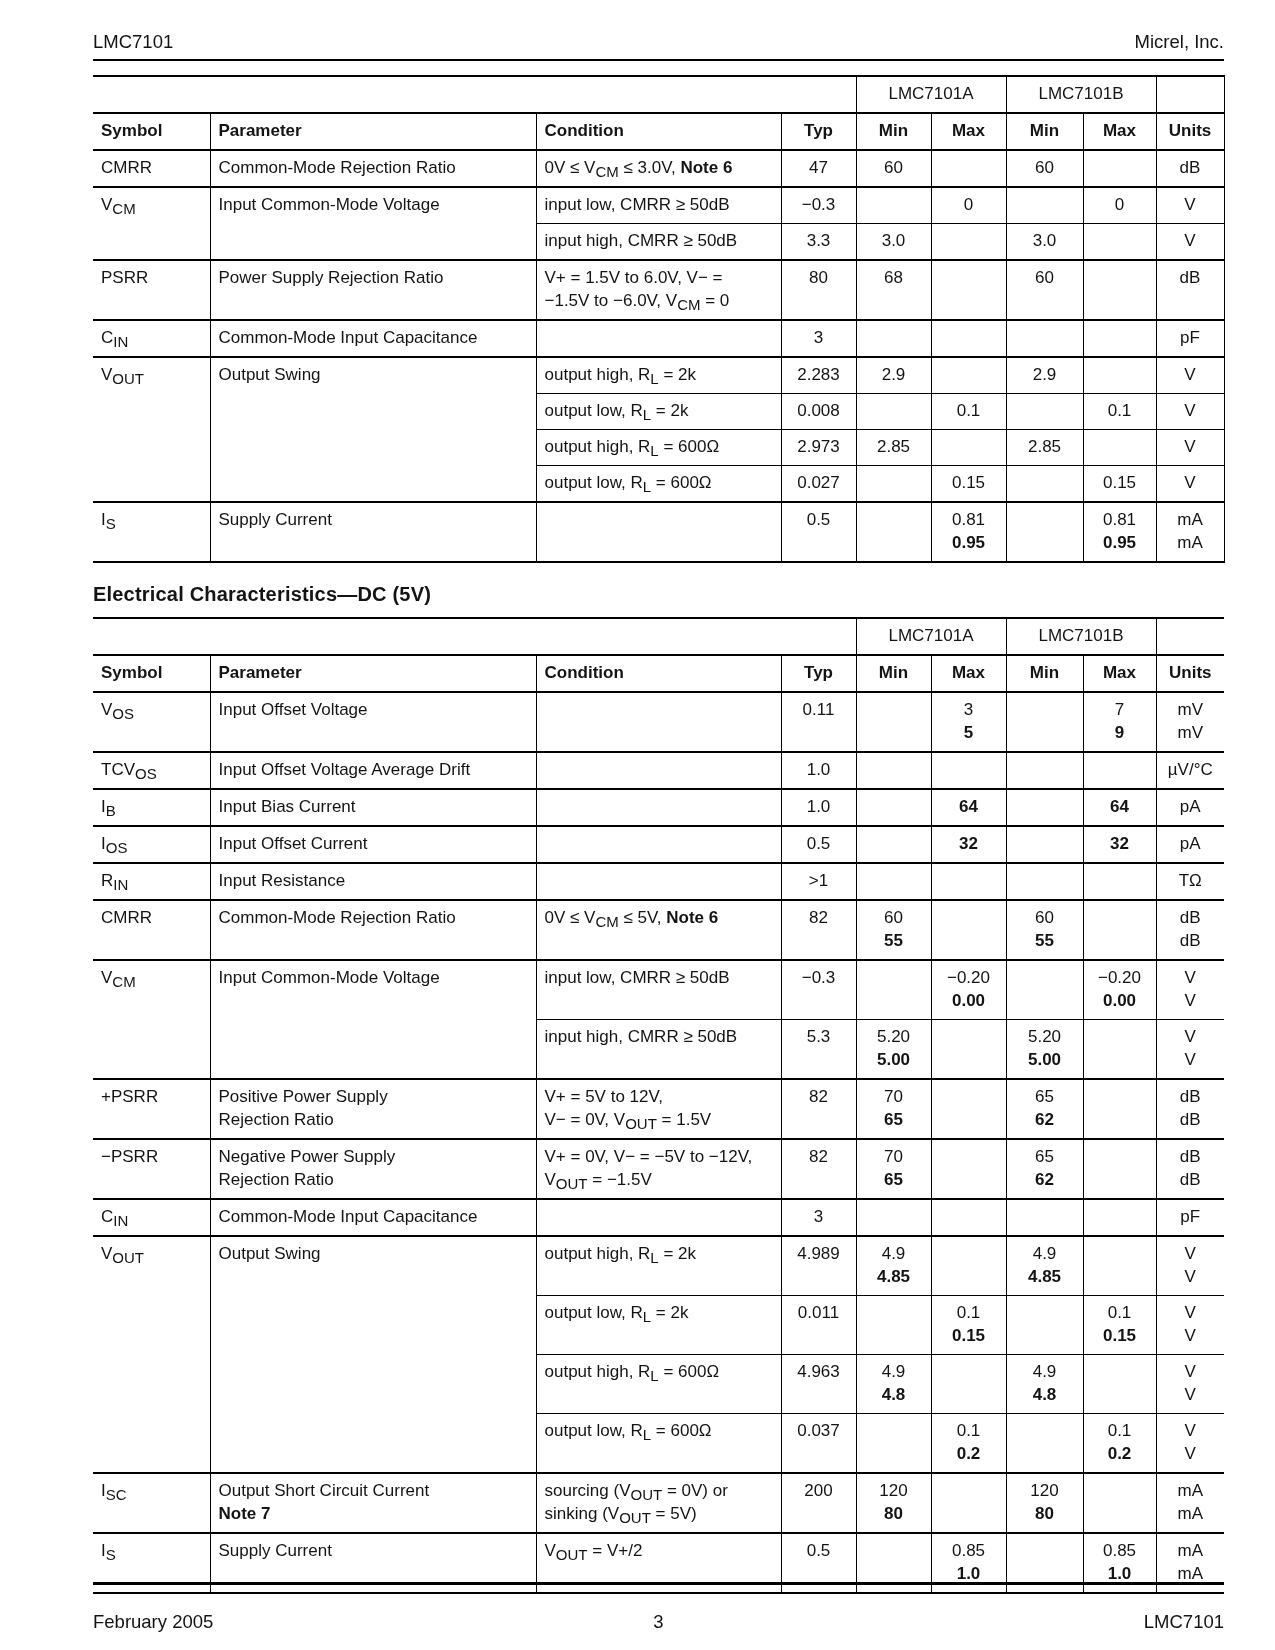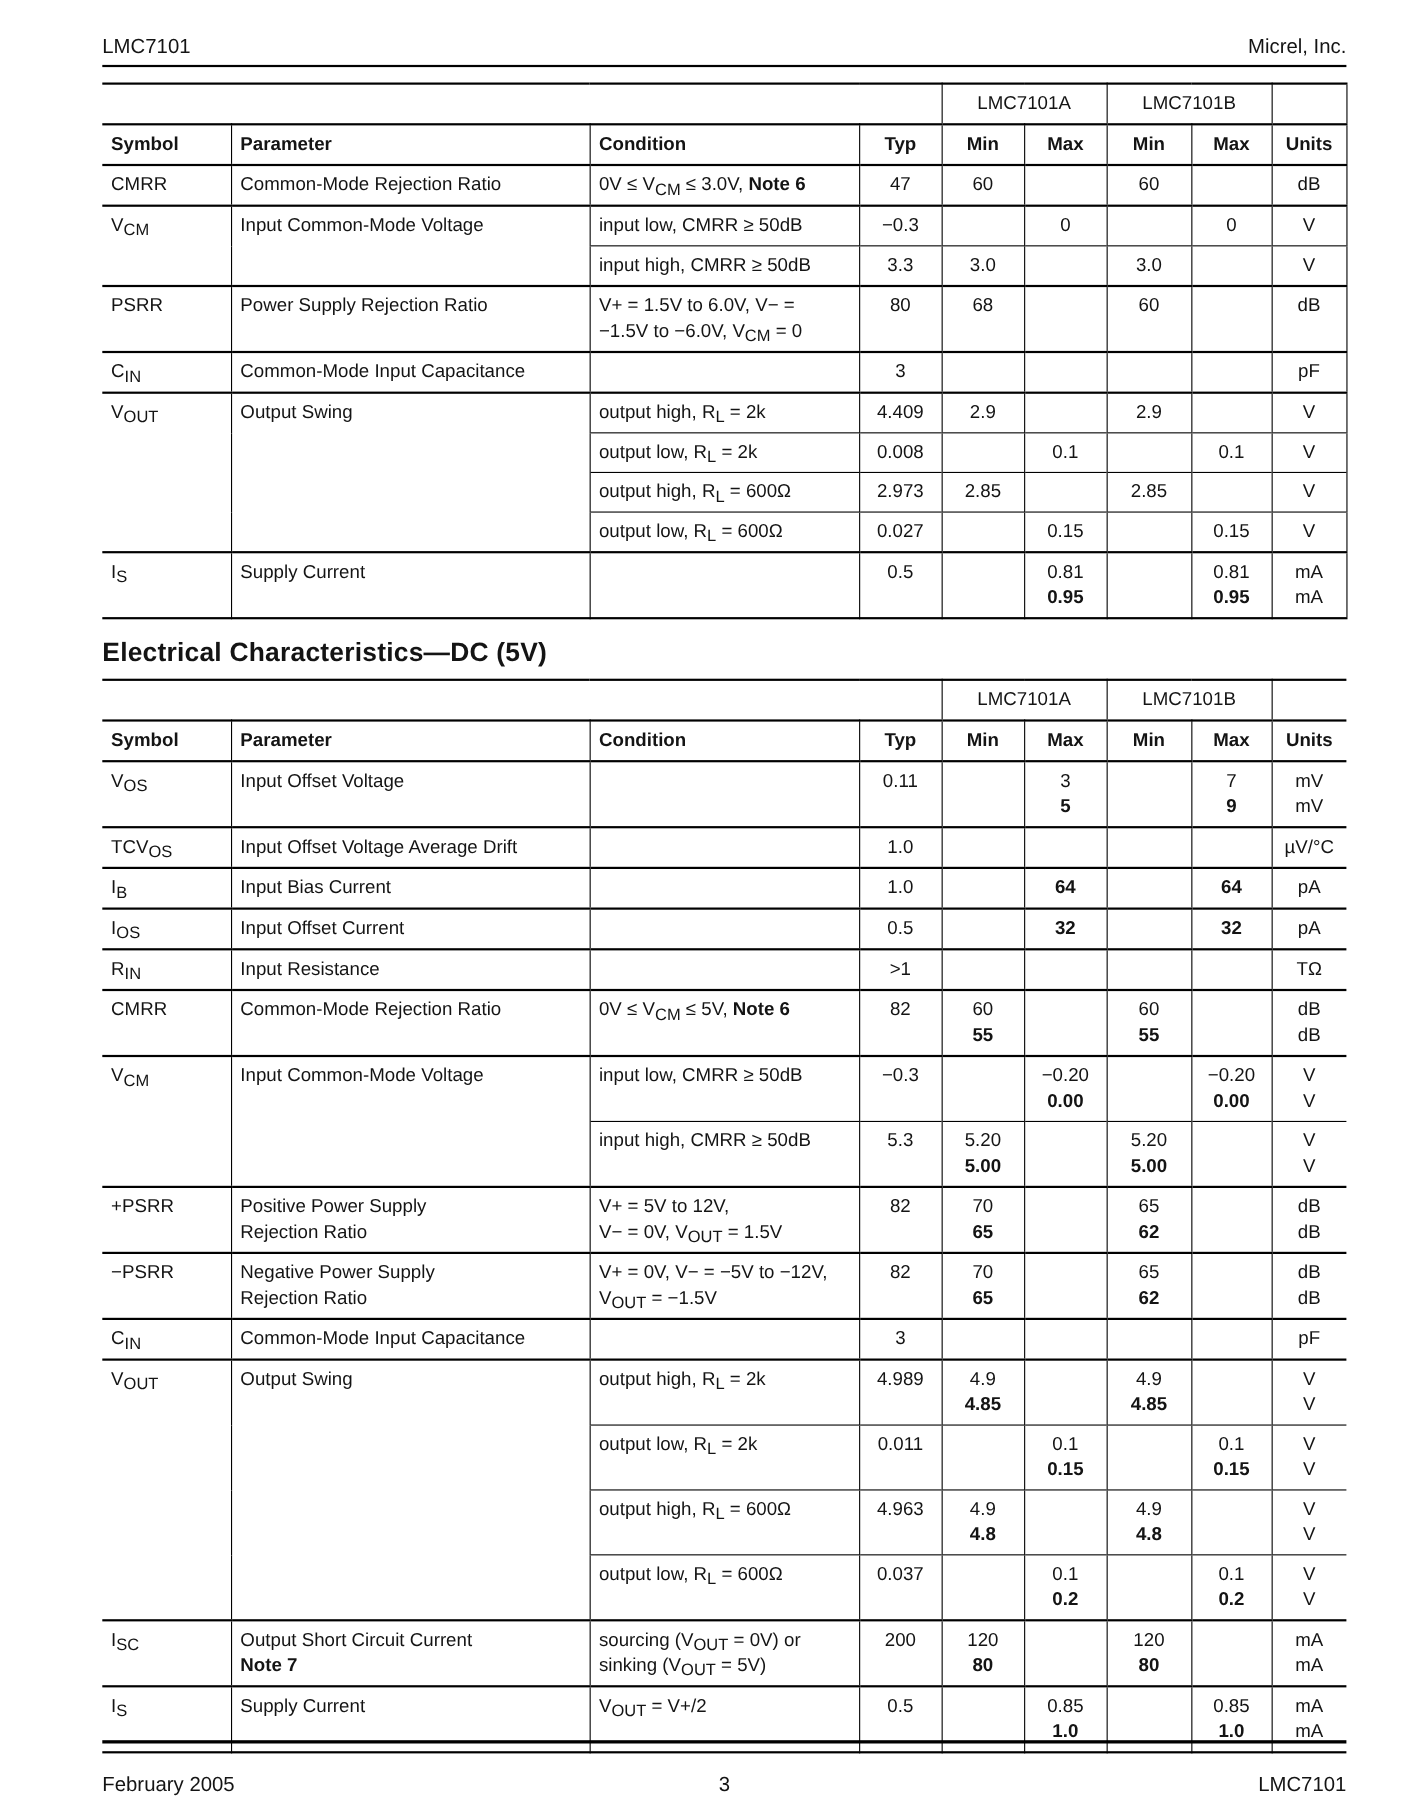--- a/index.html
+++ b/index.html
@@ -42,21 +42,21 @@
   .cols-row th{border-bottom:2.5px solid #000;font-weight:bold;}
   .th-left{text-align:left;}
   .th-center{text-align:center;padding-left:2px;padding-right:2px;}
   
   tbody tr.grp > td{border-top:2.5px solid #000;}
   tbody tr.sub > td{border-top:1.5px solid #000;}
   .td-sym,.td-param,.td-cond{text-align:left;}
   .td-num{text-align:center;padding-left:2px;padding-right:2px;}
   
   h1.section-heading{
-    font-size:24px;line-height:28px;font-weight:bold;letter-spacing:.2px;
+    font-size:20px;line-height:28px;font-weight:bold;letter-spacing:.2px;
     margin:17px 0 9px 0;
   }
   .conds{font-size:17.5px;line-height:23px;margin:0 0 9px 0;}
   
   .page-foot{
     position:absolute;left:93px;width:1131px;top:1582px;
     border-top:3px solid #000;padding-top:26px;
     display:flex;align-items:flex-start;
     font-size:18.5px;line-height:22px;
   }
@@ -156,21 +156,21 @@
           <td class="td-num"></td>
           <td class="td-num"></td>
           <td class="td-num"></td>
           <td class="td-num"></td>
           <td class="td-num">pF</td>
         </tr>
         <tr class="grp">
           <td class="td-sym" rowspan="4">V<sub>OUT</sub></td>
           <td class="td-param" rowspan="4">Output Swing</td>
           <td class="td-cond">output high, R<sub>L</sub> = 2k</td>
-          <td class="td-num">4.409</td>
+          <td class="td-num">2.283</td>
           <td class="td-num">2.9</td>
           <td class="td-num"></td>
           <td class="td-num">2.9</td>
           <td class="td-num"></td>
           <td class="td-num">V</td>
         </tr>
         <tr class="sub">
           <td class="td-cond">output low, R<sub>L</sub> = 2k</td>
           <td class="td-num">0.008</td>
           <td class="td-num"></td>

